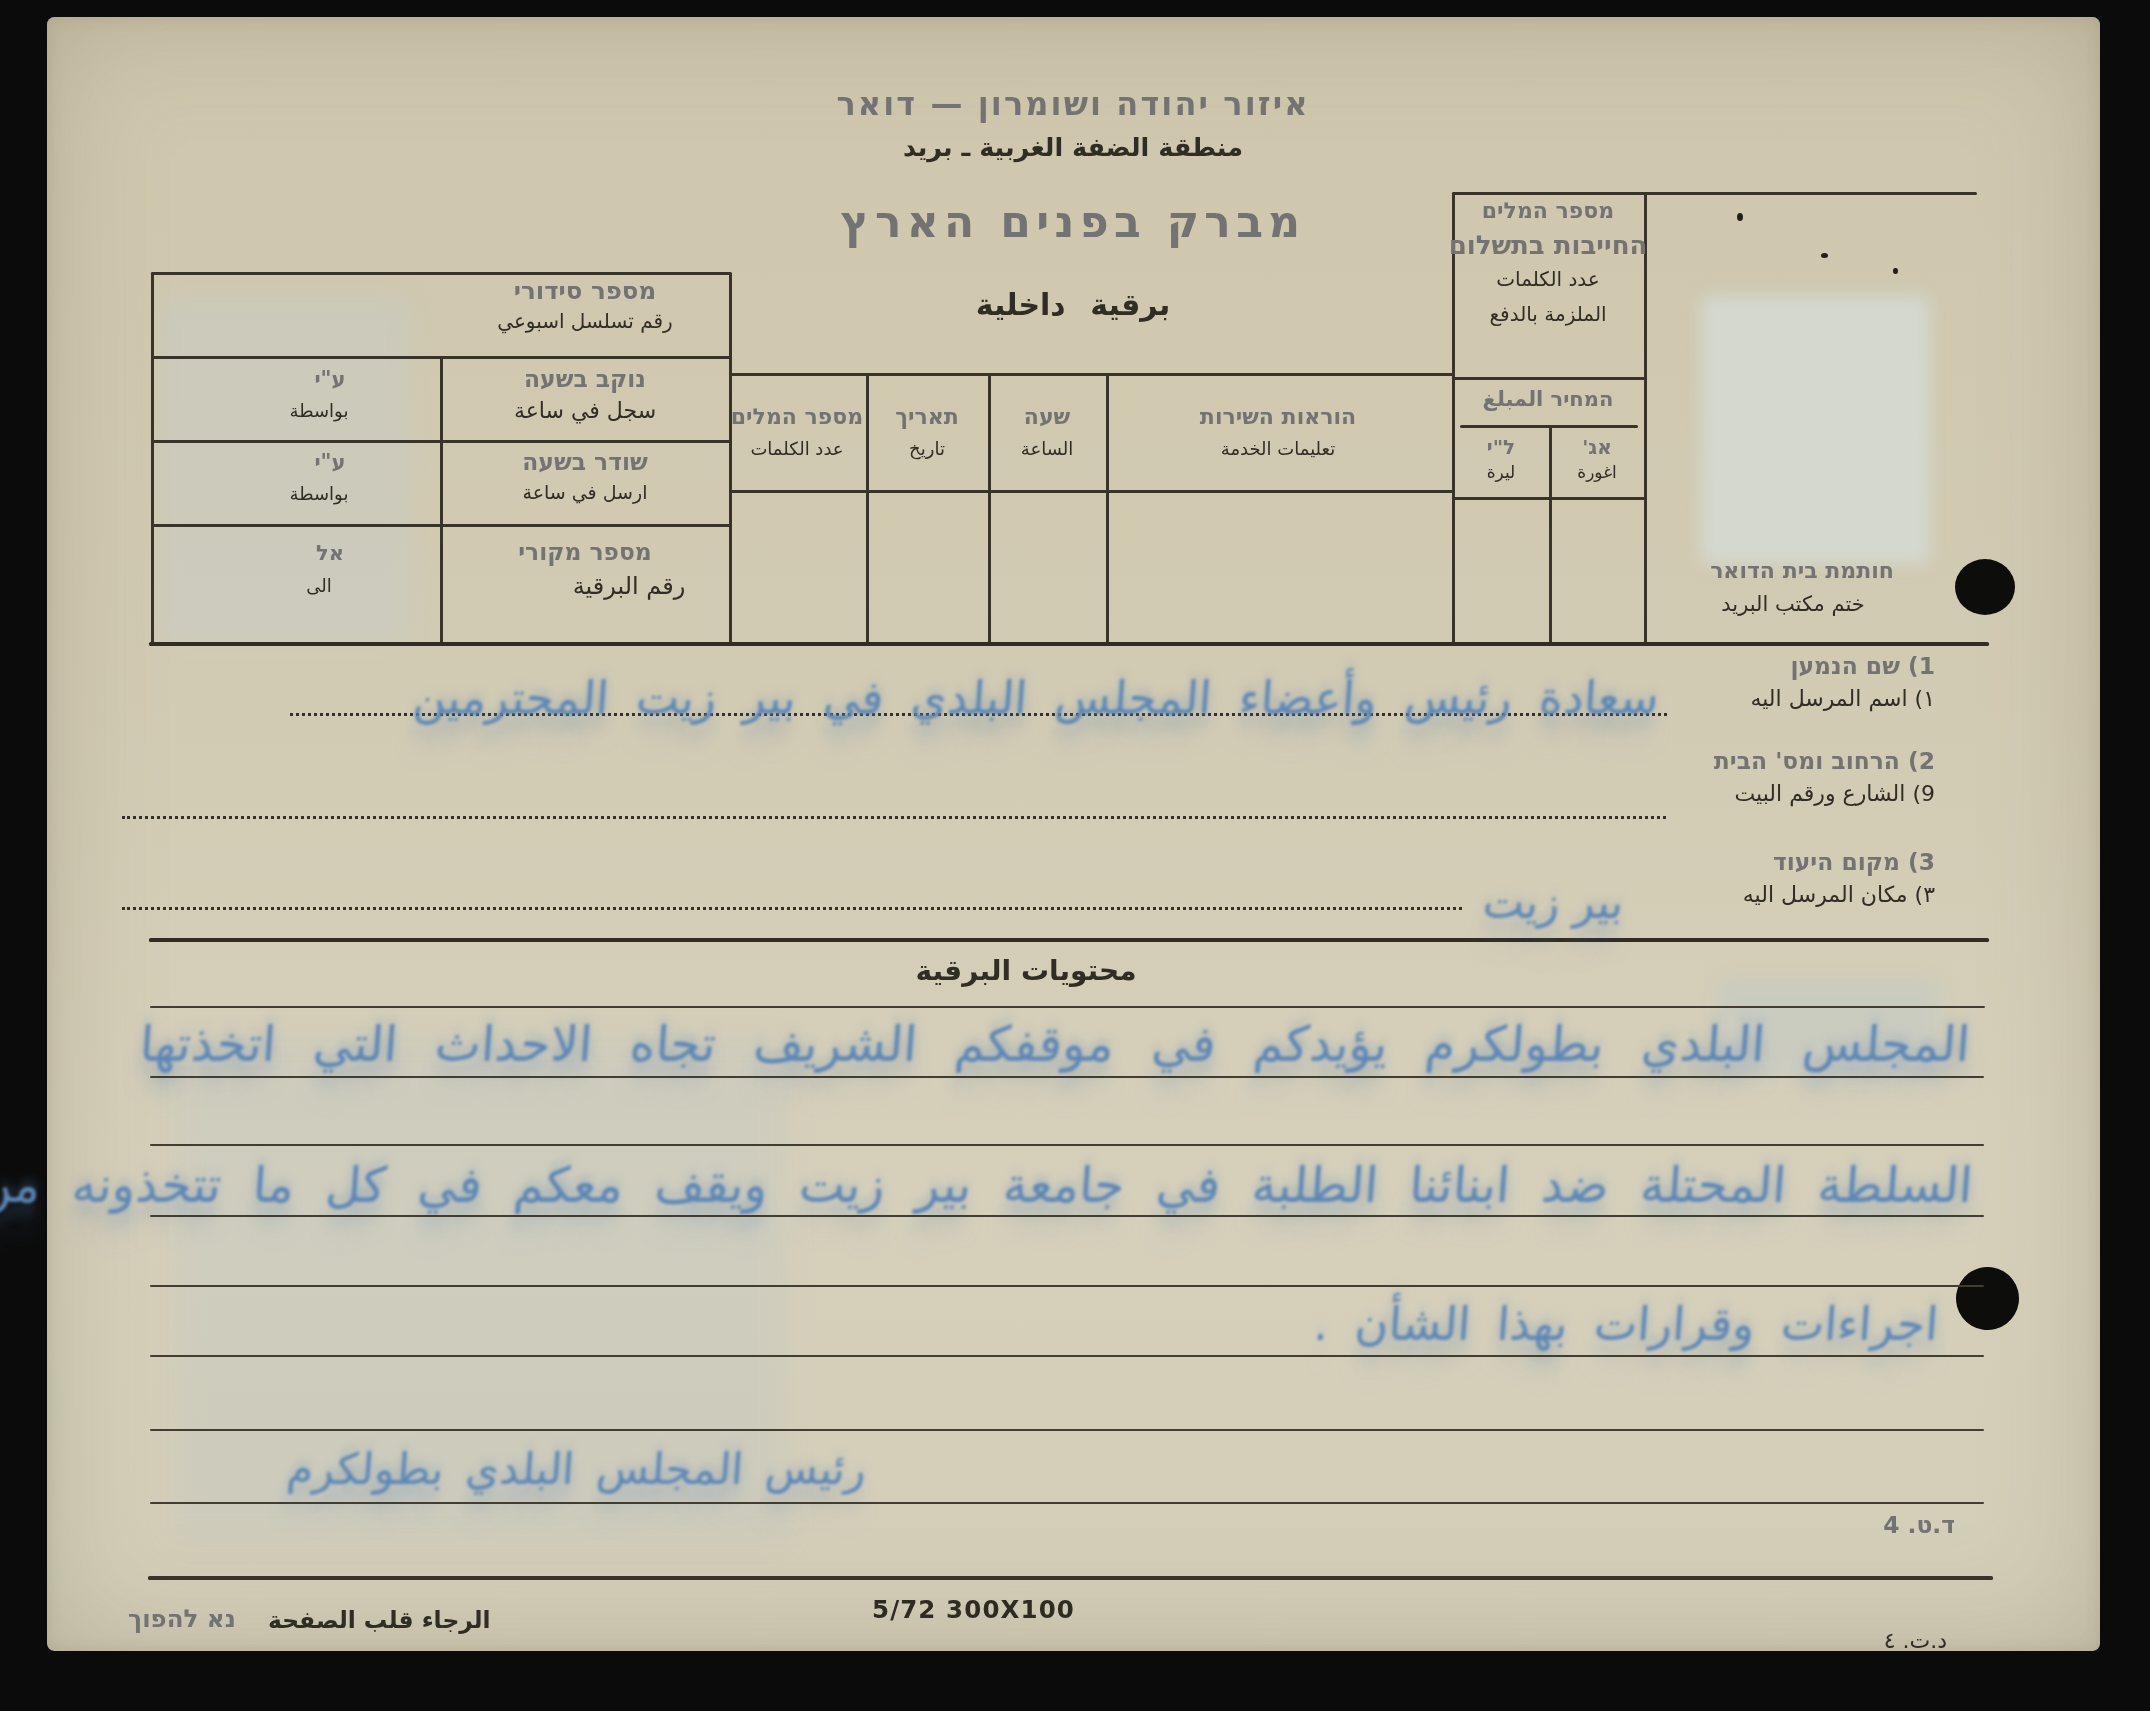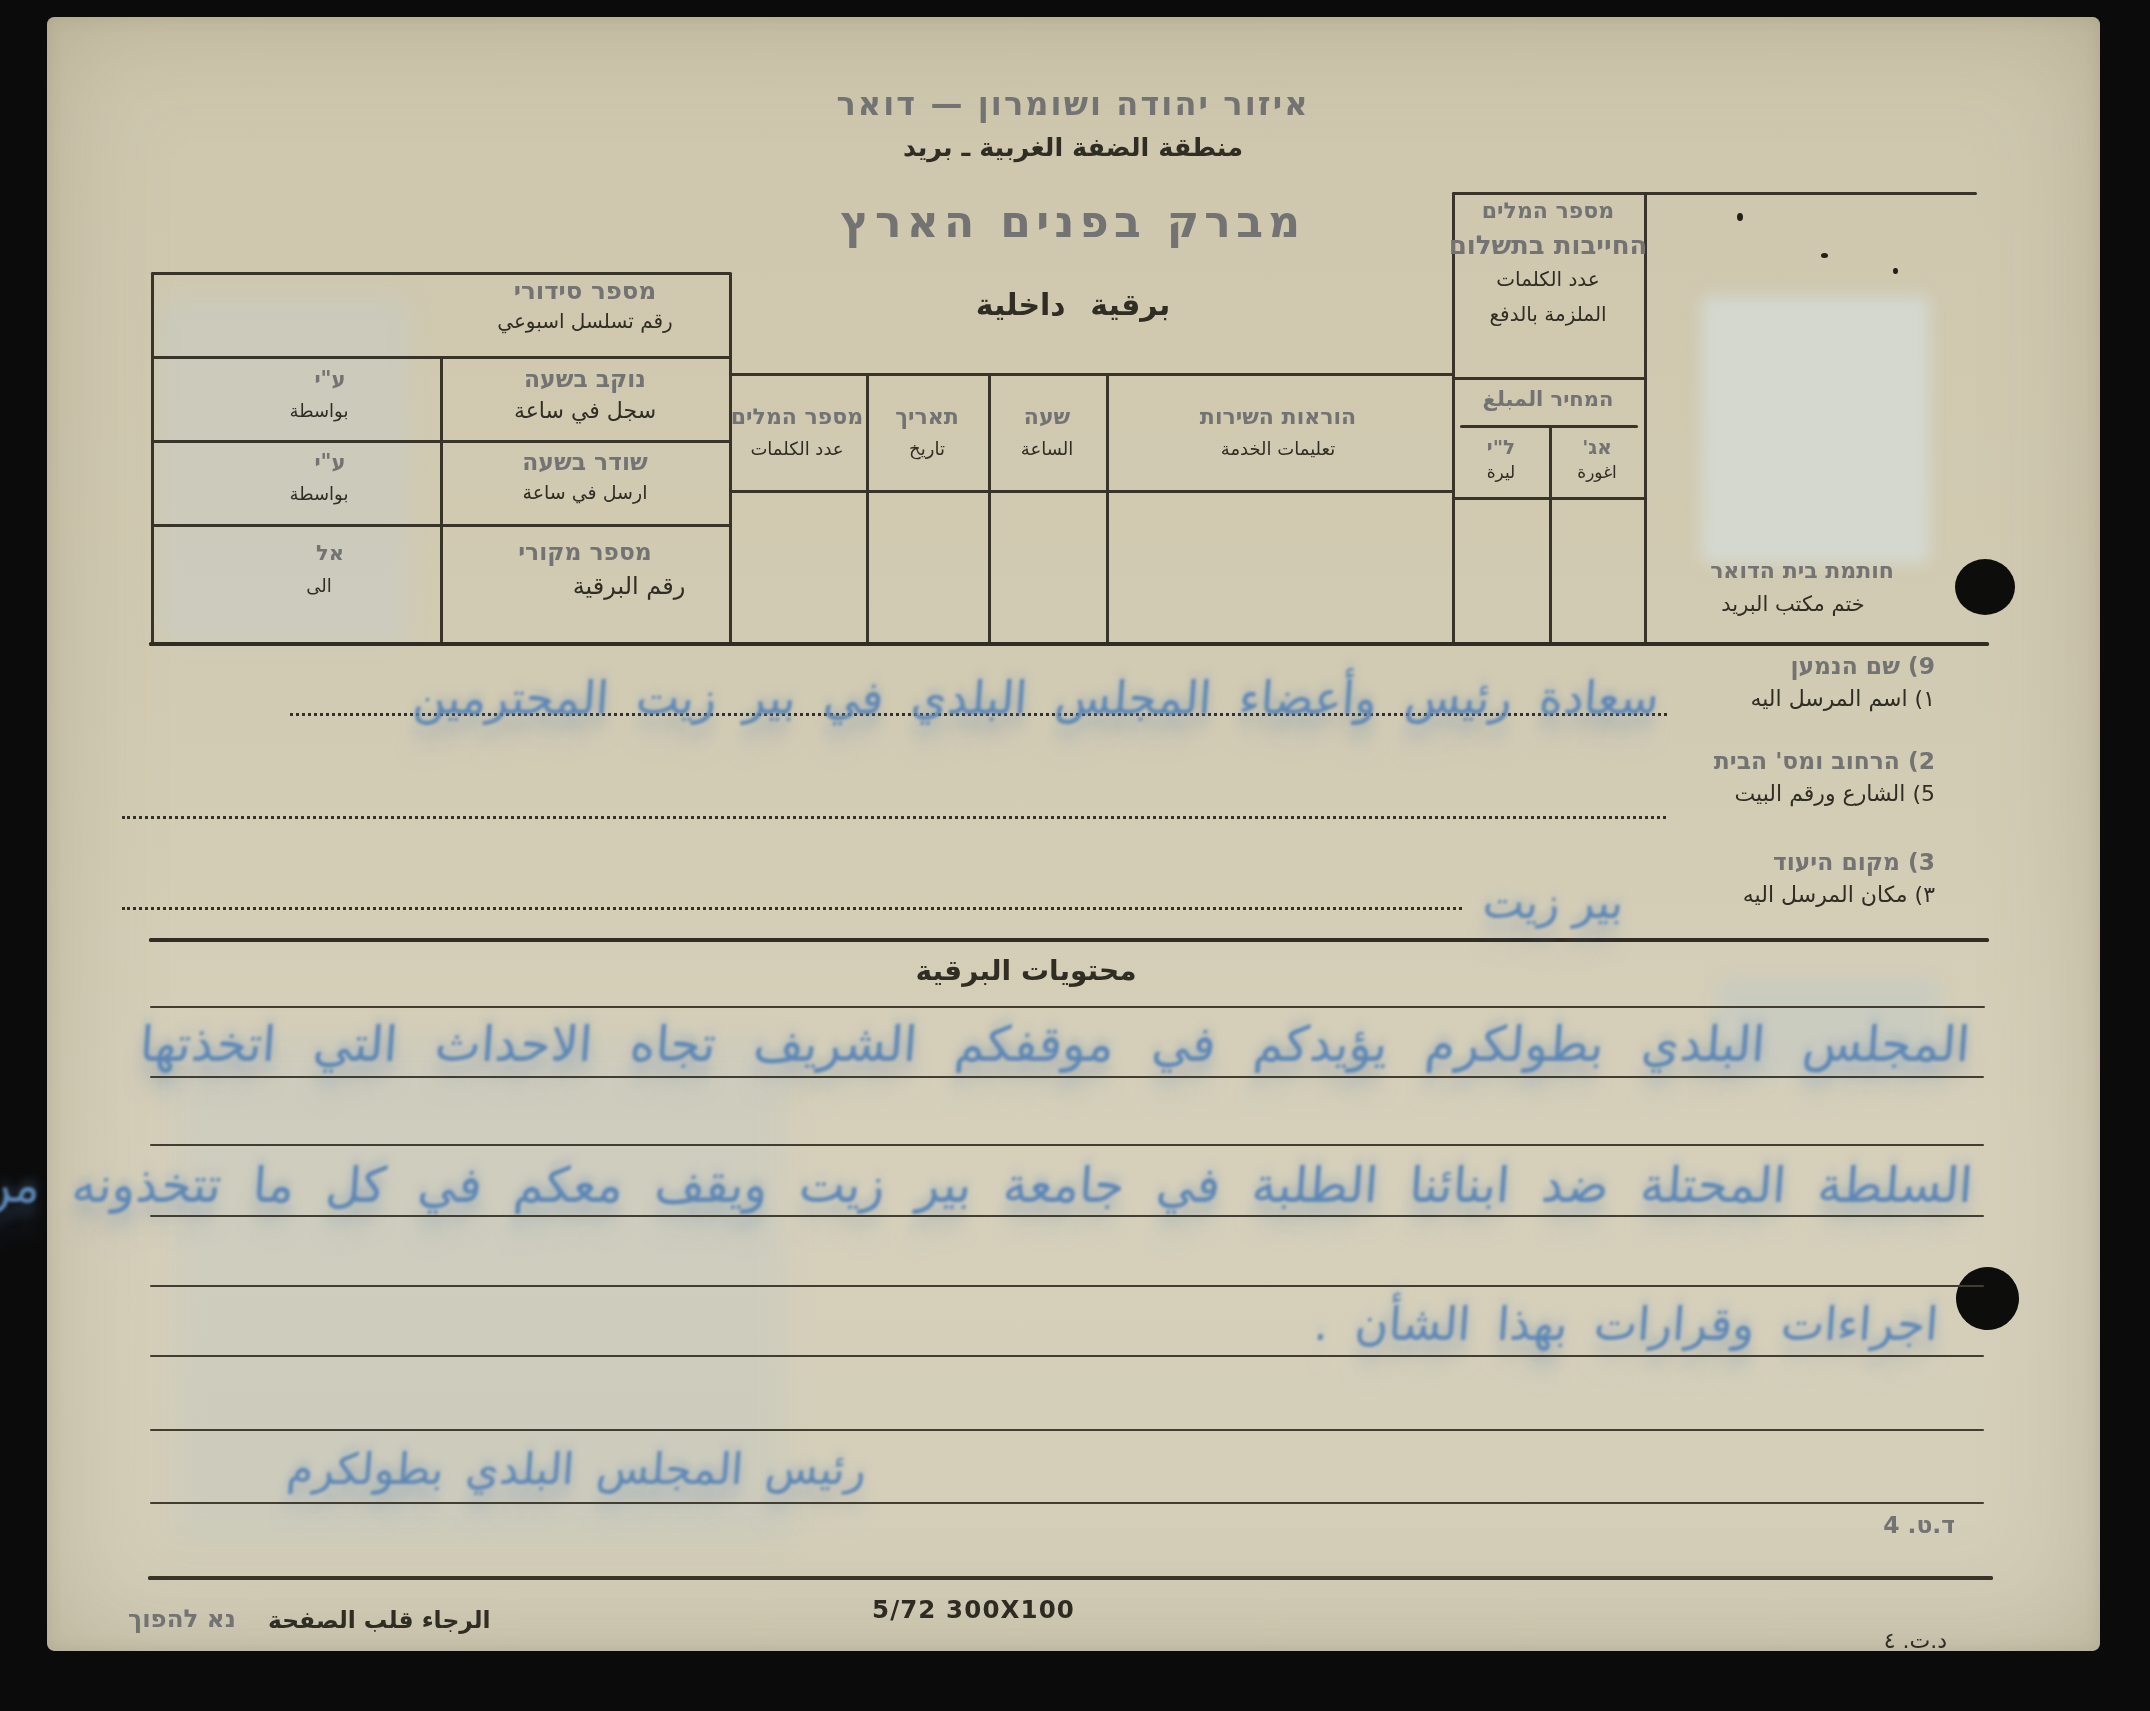--- a/index.html
+++ b/index.html
@@ -113,27 +113,27 @@
 
 <div class="el he ctr" style="left:1802px;top:558px;font-size:22px;">חותמת בית הדואר</div>
 <div class="el ar ctr" style="left:1793px;top:592px;font-size:21px;">ختم مكتب البريد</div>
 
 <div class="hole" style="left:1955px;top:559px;width:60px;height:56px;"></div>
 <div class="hole" style="left:1956px;top:1267px;width:63px;height:63px;transform:rotate(8deg);"></div>
 <div class="speck" style="left:1737px;top:213px;width:5.8px;height:8px;"></div>
 <div class="speck" style="left:1821px;top:253px;width:7px;height:5.3px;"></div>
 <div class="speck" style="left:1893px;top:268px;width:4.8px;height:6.4px;"></div>
 
-<div class="el he ralign" style="right:216px;top:652px;font-size:23.4px;">9) שם הנמען</div>
+<div class="el he ralign" style="right:216px;top:652px;font-size:23.4px;">1) שם הנמען</div>
 <div class="el ar ralign" style="right:216px;top:686px;font-size:22px;">١) اسم المرسل اليه</div>
 <div class="dotline" style="left:290px;top:713px;width:1377px;"></div>
 <div class="hand" style="right:492px;top:671px;font-size:46px;word-spacing:12.8px;">سعادة رئيس وأعضاء المجلس البلدي في بير زيت المحترمين</div>
 
 <div class="el he ralign" style="right:216px;top:747px;font-size:23.4px;">2) הרחוב ומס' הבית</div>
-<div class="el ar ralign" style="right:216px;top:781px;font-size:22px;">5) الشارع ورقم البيت</div>
+<div class="el ar ralign" style="right:216px;top:781px;font-size:22px;">9) الشارع ورقم البيت</div>
 <div class="dotline" style="left:122px;top:816px;width:1544px;"></div>
 
 <div class="el he ralign" style="right:216px;top:848px;font-size:23.4px;text-align:right;">3) מקום היעוד</div>
 <div class="el ar ralign" style="right:216px;top:882px;font-size:22px;">٣) مكان المرسل اليه</div>
 <div class="dotline" style="left:122px;top:907px;width:1340px;"></div>
 <div class="hand" style="right:528px;top:877px;font-size:44px;">بير زيت</div>
 
 <div class="el ar ctr" style="left:1026px;top:954px;font-size:28px;font-weight:700;">محتويات البرقية</div>
 <div class="hl thin" style="left:150px;top:1006px;width:1835px;"></div>
 

